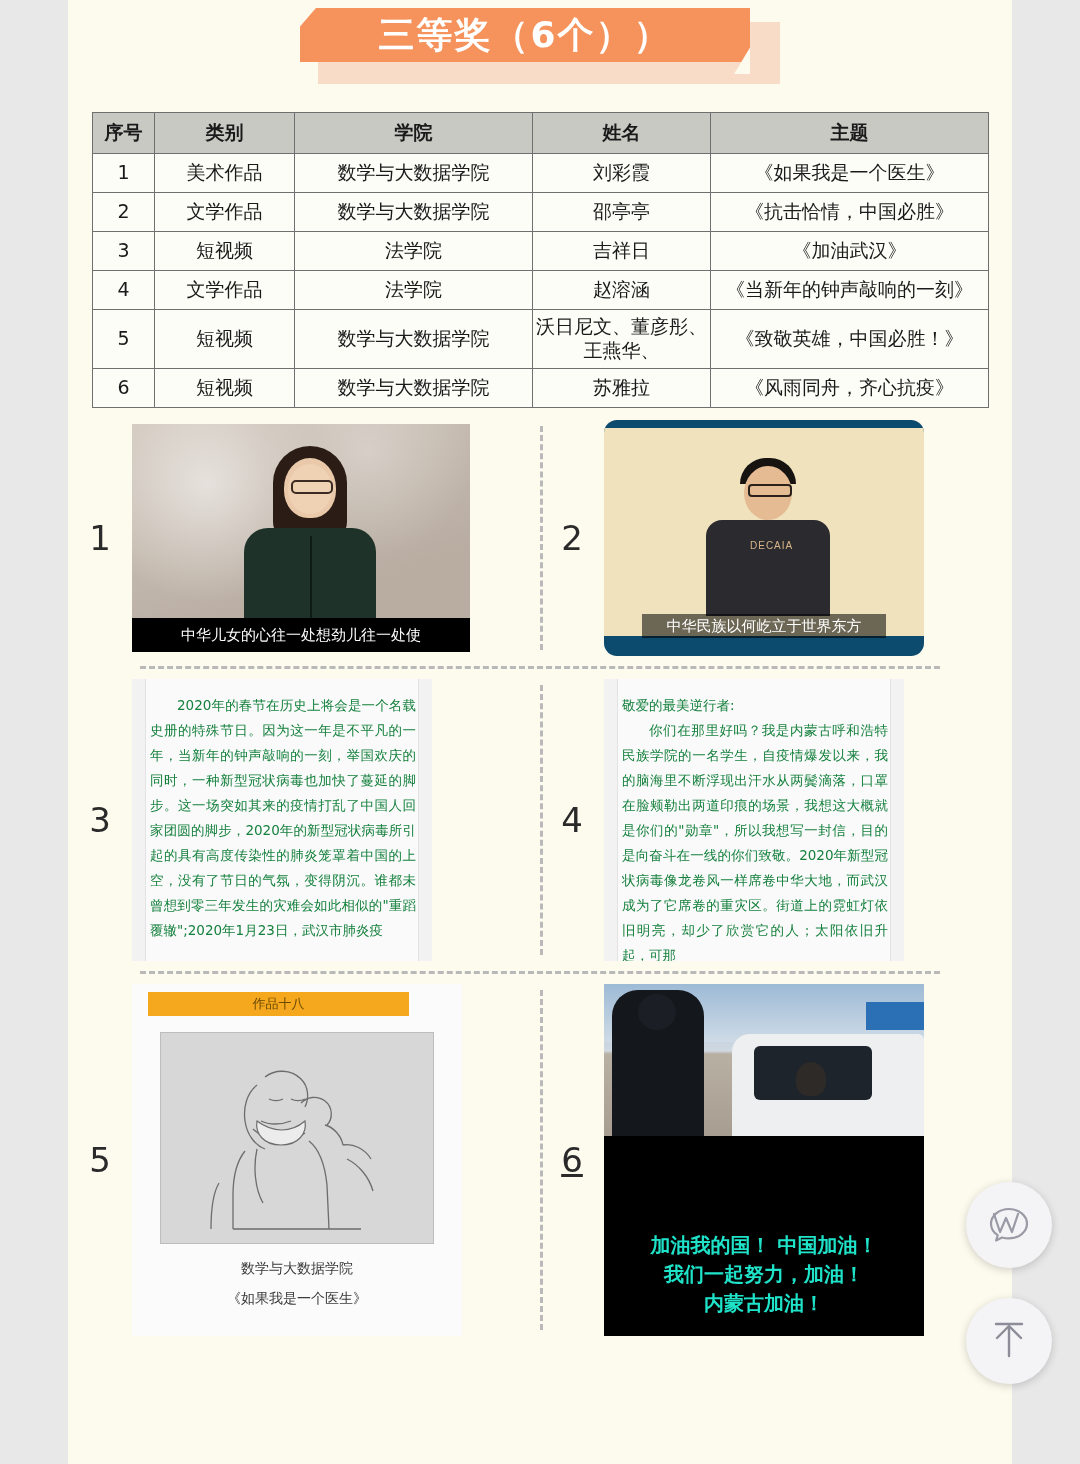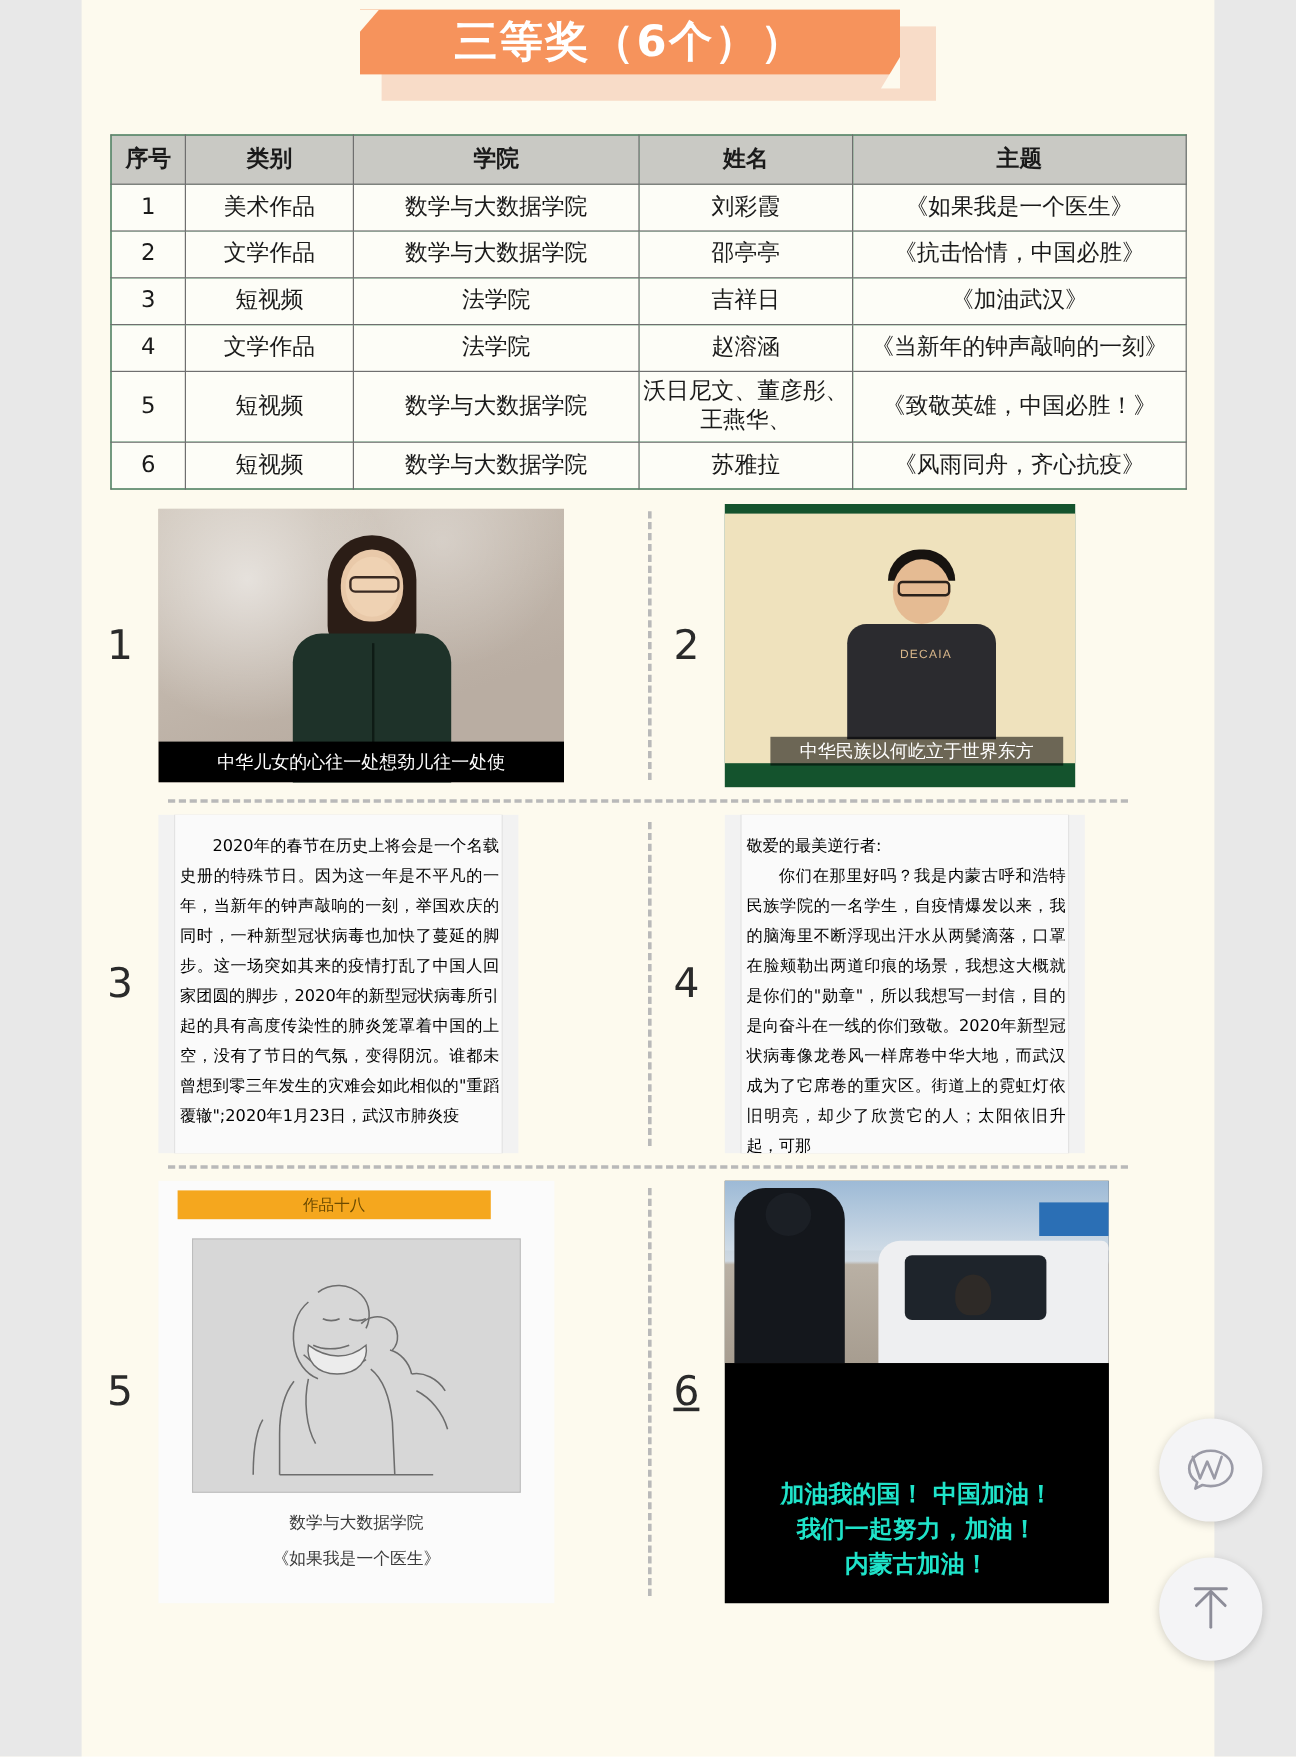--- a/index.html
+++ b/index.html
@@ -82,21 +82,21 @@
   .table-wrap {
     position: absolute;
     left: 92px;
     top: 112px;
     width: 896px;
   }
   table.awards {
     border-collapse: collapse;
     width: 896px;
     table-layout: fixed;
-    background: #22c55e;
+    background: #e5e5e5;
   }
   table.awards th, table.awards td {
     border: 1px solid #6f6f6f;
     text-align: center;
     font-size: 19px;
     color: #1a1a1a;
     font-family: "DejaVu Sans", "Liberation Sans", sans-serif;
     padding: 5px 2px;
     line-height: 1.25;
   }
@@ -166,37 +166,37 @@
   .t1 .hair { position:absolute; left:141px; top:22px; width:74px; height:96px; border-radius:40px 40px 22px 22px; background:#2b1d16; }
   .t1 .face { position:absolute; left:156px; top:40px; width:44px; height:50px; border-radius:50%; background:#efd2b3; }
   .t1 .glass { position:absolute; left:159px; top:56px; width:38px; height:10px; border:2px solid #3a2a22; border-radius:5px; }
   .t1 .body { position:absolute; left:112px; top:104px; width:132px; height:128px; background:#1e3229; border-radius:24px 24px 0 0; }
   .t1 .body:after { content:""; position:absolute; left:50%; top:8px; width:2px; height:110px; background:#0e1b15; }
   .t1 .cap { position:absolute; left:0; right:0; bottom:0; height:34px; background:#000; color:#fff;
       font-size:15px; display:flex; align-items:center; justify-content:center;
       font-family:Liberation Mono, monospace; }
 
   
-  .t2 { width: 292px; height: 224px; background:#14532d; padding: 6px 0; }
+  .t2 { width: 320px; height: 224px; background:#0c4a6e; padding: 6px 0; border-radius: 13px; }
   .t2 .inner { position:absolute; left:0; top:8px; width:320px; height:208px; background:#efe2bd; overflow:hidden; }
   .t2 .head { position:absolute; left:140px; top:38px; width:48px; height:54px; border-radius:50%; background:#e5bb93; }
   .t2 .hair { position:absolute; left:136px; top:30px; width:56px; height:26px; border-radius:26px 26px 0 0; background:#171310; }
   .t2 .glass { position:absolute; left:144px; top:56px; width:40px; height:9px; border:2px solid #2a211b; border-radius:4px; }
   .t2 .body { position:absolute; left:102px; top:92px; width:124px; height:96px; background:#2b2b2f; border-radius:16px 16px 0 0; }
   .t2 .logo { position:absolute; left:146px; top:112px; color:#d8b68a; font-size:10px; letter-spacing:1px; }
   .t2 .cap { position:absolute; left:38px; bottom:18px; width:244px; height:24px; background:rgba(0,0,0,.55);
       color:#fff; font-size:15px; display:flex; align-items:center; justify-content:center;
       font-family:Liberation Sans, sans-serif;margin-top:25px; }
 
   
   .tdoc { width: 300px; height: 282px; background:#f2f2f2; padding:0; }
   .tdoc .sheet { position:absolute; left:14px; top:0; width:272px; height:282px; background:#fafafa;
       box-shadow: 0 0 0 1px #e3e3e3; }
   .tdoc .txt { position:absolute; left:18px; right:16px; top:14px; font-size:13.5px; line-height:1.85;
-      color:#000000; text-align:justify; font-family:"DejaVu Sans","Liberation Sans",sans-serif; }
+      color:#15803d; text-align:justify; font-family:"DejaVu Sans","Liberation Sans",sans-serif; }
   .tdoc .txt .ind { text-indent: 2em; display:block; }
 
   
   .t5 { width: 330px; height: 352px; background:#fbfbfb; }
   .t5 .strip { position:absolute; left:16px; top:8px; width:261px; height:24px; background:#f5a71e;
       color:#6b4a00; font-size:13px; display:flex; align-items:center; justify-content:center;
       font-family:"DejaVu Sans","Liberation Sans",sans-serif; }
   .t5 .frame { position:absolute; left:28px; top:48px; width:272px; height:210px; background:#d9d9d9;
       border:1px solid #bdbdbd; overflow:hidden; }
   .t5 .sketch { position:absolute; inset:0; }

